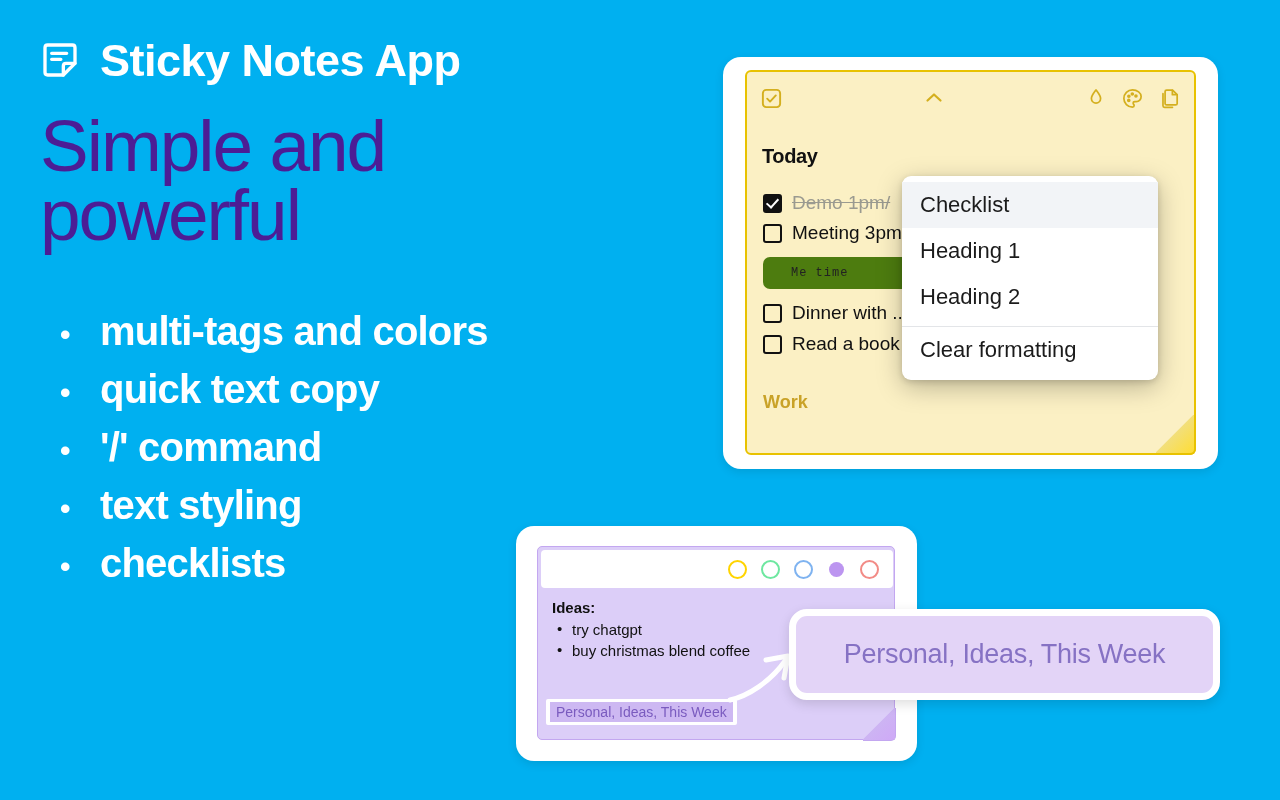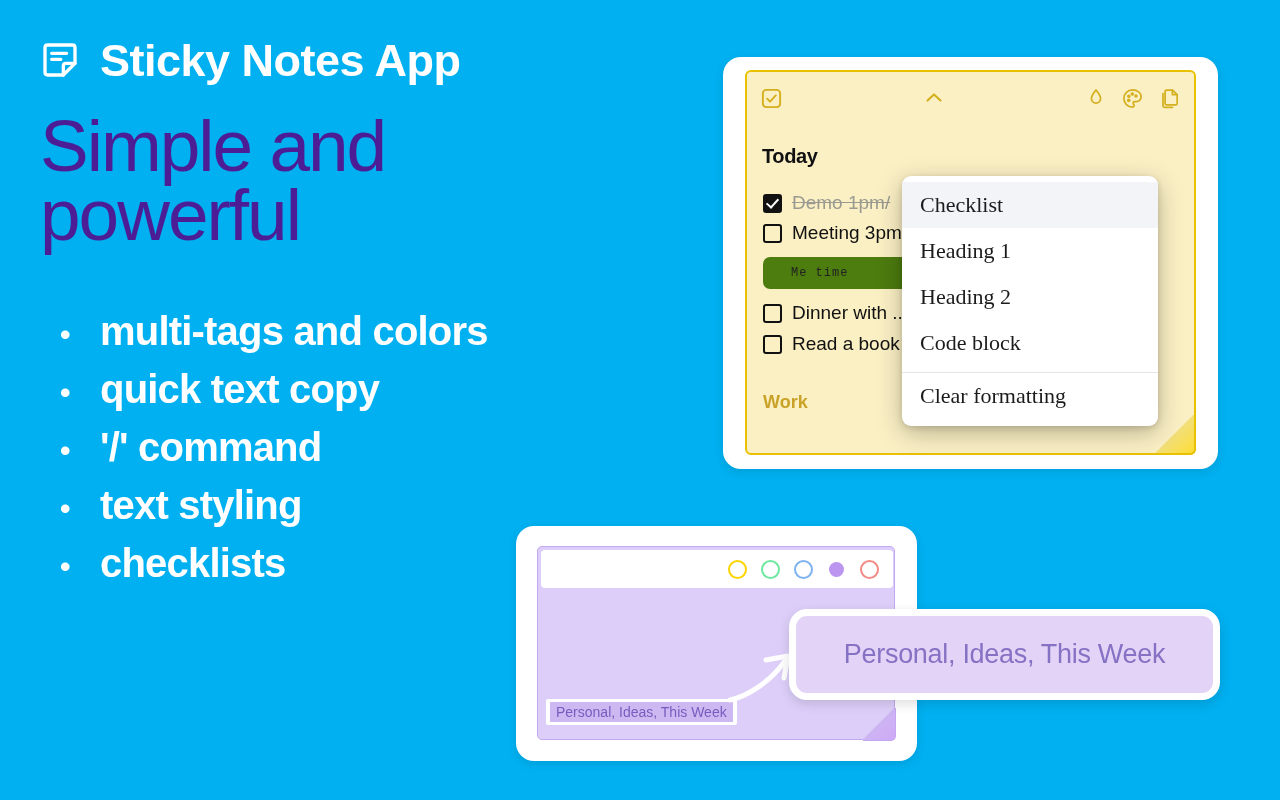--- a/index.html
+++ b/index.html
@@ -175,21 +175,20 @@
     box-shadow: 0 7px 26px rgba(0,0,0,0.26), 0 2px 6px rgba(0,0,0,0.14);
   }
   .slash-item {
     height: 46px;
     display: flex;
     align-items: center;
     padding-left: 18px;
     font-size: 22px;
     color: #1b1b1b;
     cursor: pointer;
-    font-family: Liberation Serif, serif;
   }
   .slash-item.active { background: #F2F4F7; }
   .slash-item.divided { border-top: 1px solid #E3E5E8; margin-top: 6px; padding-top: 0; }
 
   
   .note-purple-shell {
     left: 516px; top: 526px;
     width: 401px; height: 235px;
     box-shadow: 0 3px 10px rgba(0,0,0,0.10);
   }
@@ -413,40 +412,44 @@
 <div class="slash-menu">
   <div class="slash-item active">
     <span>Checklist</span>
   </div>
   <div class="slash-item">
     <span>Heading 1</span>
   </div>
   <div class="slash-item">
     <span>Heading 2</span>
   </div>
-  <div class="slash-item">
-    <span>Code block</span>
-  </div>
   <div class="slash-item divided">
     <span>Clear formatting</span>
   </div>
 </div>
 
 <div class="note-shell note-purple-shell">
   <div class="note-purple">
     <div class="fold-purple"></div>
 
     <div class="color-bar">
       <span class="swatch" style="color:#FFD400"></span>
       <span class="swatch" style="color:#6EE7A0"></span>
       <span class="swatch" style="color:#7FB3F0"></span>
       <span class="swatch selected" style="color:#BC95F0"></span>
       <span class="swatch" style="color:#F28B86"></span>
     </div>
 
+    <div class="purple-body">
+      <div class="ideas-head">Ideas:</div>
+      <ul class="ideas-list">
+        <li>try chatgpt</li>
+        <li>buy christmas blend coffee</li>
+      </ul>
+    </div>
 
     <div class="tag-selection">
       <span class="tag-selection-inner">Personal, Ideas, This Week</span>
     </div>
   </div>
 </div>
 
 <svg class="arrow-svg" viewBox="0 0 90 68" fill="none">
   <path d="M8 58 C 26 54, 48 40, 63 19" stroke="#ffffff" stroke-width="5" stroke-linecap="round"></path>
   <path d="M44 18 L66 14 L62 36" stroke="#ffffff" stroke-width="5" stroke-linecap="round" stroke-linejoin="round" fill="none"></path>

